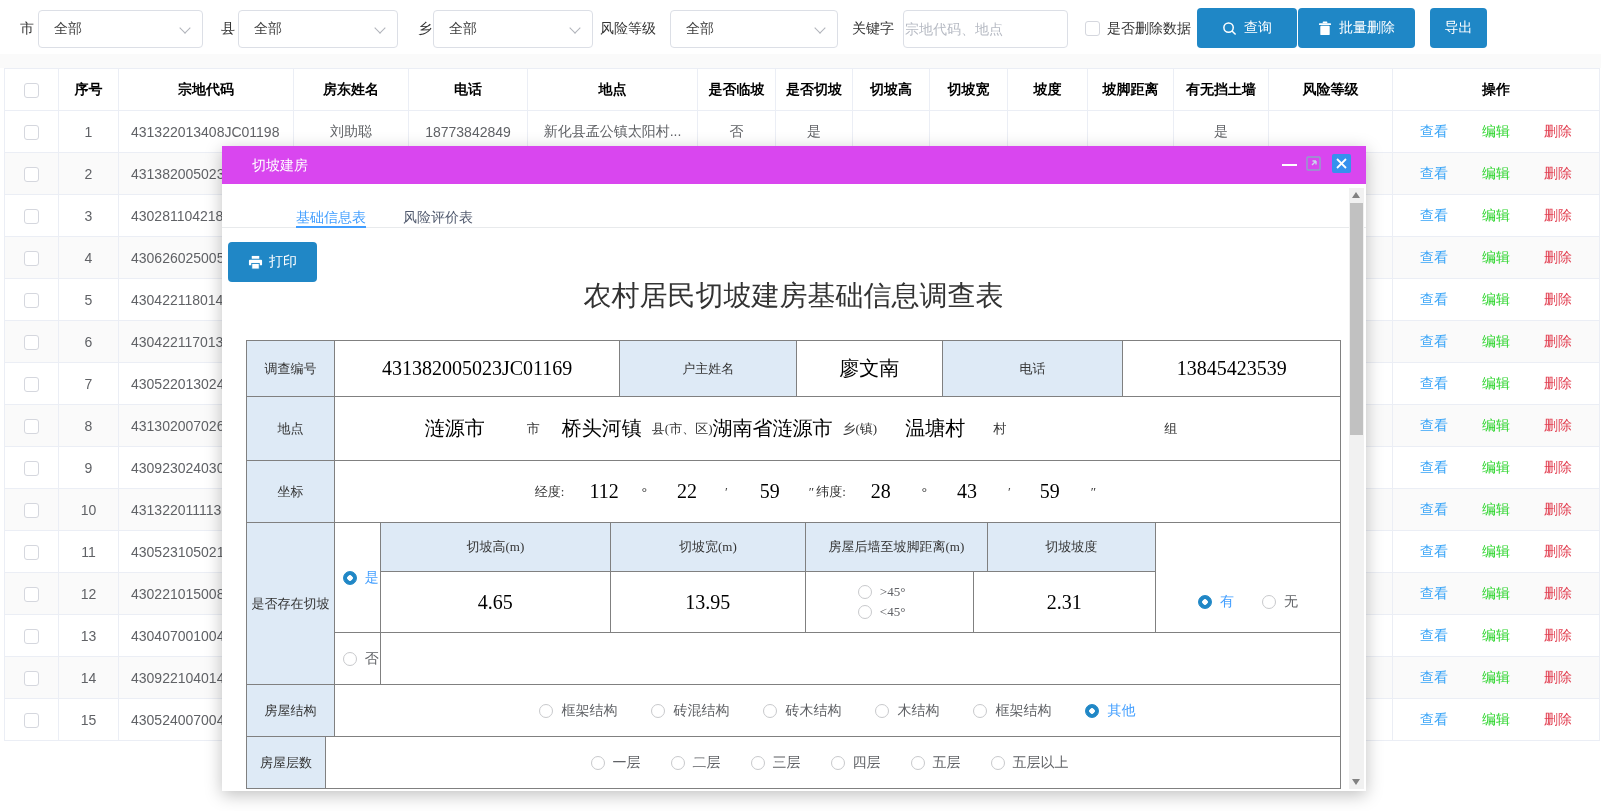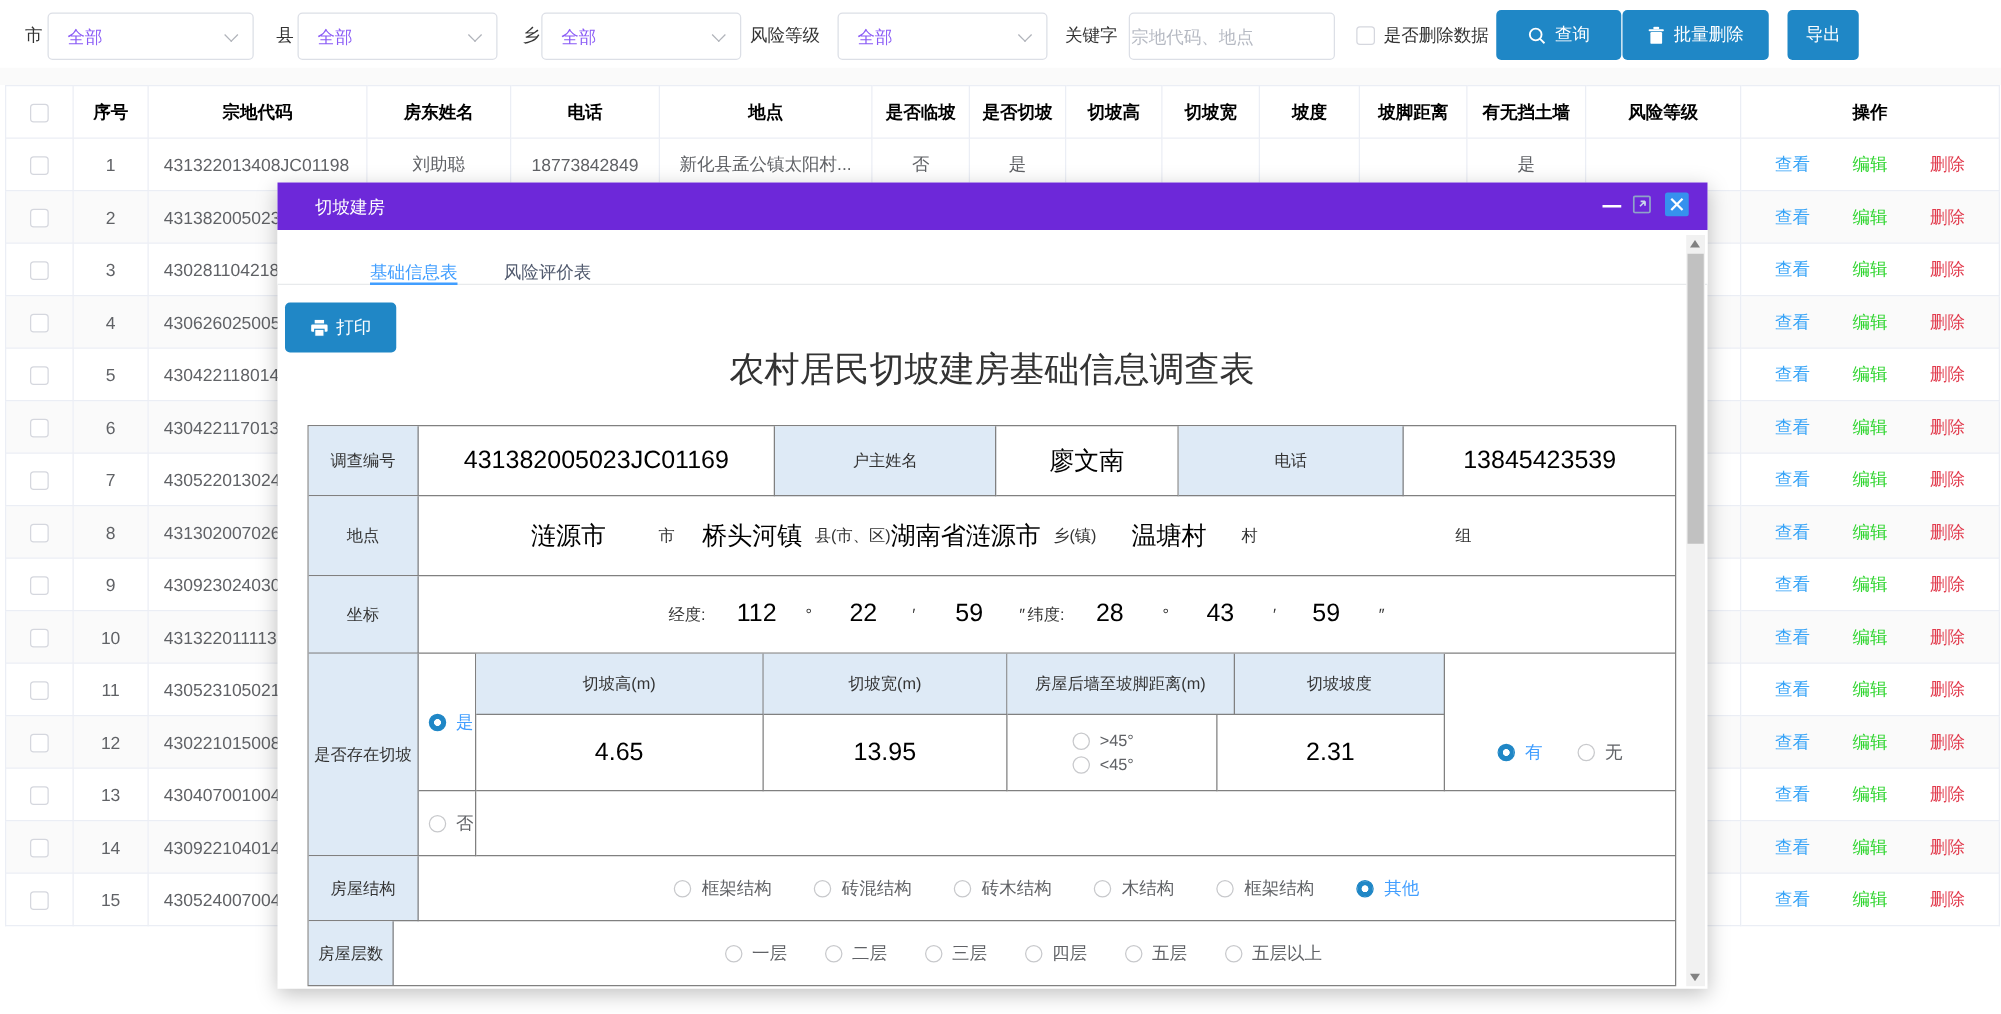--- a/index.html
+++ b/index.html
@@ -3,21 +3,21 @@
 <meta charset="utf-8">
 <style>
   * { box-sizing: border-box; margin:0; padding:0; }
   body { width:1601px; height:811px; position:relative; overflow:hidden; background:#fff;
          font-family:"Liberation Sans","DejaVu Sans",sans-serif; }
   
   .topbar { position:absolute; left:0; top:0; width:1601px; height:54px; background:#fff; z-index:1; }
   .gapstrip { position:absolute; left:0; top:54px; width:1601px; height:14px; background:#fafafa; }
   .topbar .lbl { position:absolute; top:0; height:57px; line-height:57px; font-size:14px; color:#333; }
   .selectbox { position:absolute; top:10px; height:38px; border:1px solid #dcdfe6; border-radius:4px; background:#fff; }
-  .selectbox .val { position:absolute; left:15px; top:0; line-height:36px; font-size:14px; color:#8b5cf6; }
+  .selectbox .val { position:absolute; left:15px; top:0; line-height:36px; font-size:14px; color:#404040;font-family:Liberation Serif, serif; }
   .chev { position:absolute; right:13px; top:13px; width:8px; height:8px;
           border-right:1.5px solid #b0b3ba; border-bottom:1.5px solid #b0b3ba; transform:rotate(45deg); }
   .kwinput { position:absolute; left:903px; top:10px; width:165px; height:38px; border:1px solid #dcdfe6;
              border-radius:4px; font-size:14px; color:#606266; padding:0 1px; outline:none; }
   .kwinput::placeholder { color:#b6bac3; }
   .cb { position:absolute; left:1085px; top:21px; width:15px; height:15px; border:1px solid #d5d7de; border-radius:3px; background:#fff; }
   .btn { position:absolute; top:8px; height:40px; background:#1f87c6; color:#fff; font-size:14px; border:none;
          border-radius:4px; display:flex; align-items:center; justify-content:center; gap:7px; }
   
   .maintable { position:absolute; left:4px; top:68px; border-collapse:collapse; table-layout:fixed; background:#fff; }
@@ -25,35 +25,35 @@
   .maintable th { font-size:14px; color:#000; font-weight:bold; background:#fff; }
   .maintable td { font-size:14px; color:#606266; }
   .maintable tr.alt td { background:#fafafa; }
   .maintable td.code { text-align:left; padding-left:12px; }
   .opcell a { text-decoration:none; font-size:14px; margin:0 17px; cursor:pointer; }
   .op-view { color:#36a3f7; } .op-edit { color:#2dd52d; } .op-del { color:#e23d4f; }
   .rowcb { display:inline-block; width:15px; height:15px; border:1px solid #d5d7de; border-radius:3px; background:#fff; vertical-align:middle; }
   
   .modal { position:absolute; left:222px; top:146px; width:1144px; height:645px; background:#fff;
            box-shadow:0 4px 16px rgba(0,0,0,.25); z-index:5; }
-  .mhead { position:absolute; left:0; top:0; width:100%; height:38px; background:#6d28d9; }
+  .mhead { position:absolute; left:0; top:0; width:100%; height:38px; background:#d946ef; }
   .mtitle { position:absolute; left:30px; top:0; line-height:38px; color:#fff; font-size:14px; }
   .ic-min { position:absolute; right:69px; top:18px; width:15px; height:2px; background:#fff; }
   .ic-max { position:absolute; right:45px; top:10px; width:15px; height:15px; }
   .ic-close { position:absolute; right:15px; top:8px; width:19px; height:19px; background:#3691ee; border-radius:2px;
               display:flex; align-items:center; justify-content:center; }
   .tabs { position:absolute; left:0; top:38px; width:100%; height:44px; border-bottom:1px solid #e8eaec; background:#fff; }
   .tab { position:absolute; top:0; height:32px; line-height:43px; font-size:14px; color:#515a6e; cursor:pointer;margin-top:12px; }
   .tab.active { color:#419eff; border-bottom:2px solid #419eff; }
   .printbtn { position:absolute; left:6px; top:96px; width:89px; height:40px; background:#2087c6; border:none;
               border-radius:4px; color:#fff; font-size:14px; display:flex; align-items:center; justify-content:center; gap:6px; }
   .doctitle { position:absolute; left:24px; top:128px; width:1095px; height:44px; line-height:44px;
               text-align:center; font-size:28px; color:#333; }
   
-  .form { position:absolute; left:24px; top:194px; width:1095px; border:1px solid #808080; background:#fff; }
+  .form { position:absolute; left:24px; top:194px; width:1095px; border:1px solid #808080; background:#fff;font-family:Liberation Serif, serif; }
   .frow { display:flex; }
   .fcell { border-right:1px solid #808080; border-bottom:1px solid #808080; display:flex; align-items:center; justify-content:center; }
   .fcell.last { border-right:none; }
   .frow.lastrow .fcell { border-bottom:none; }
   .flabel { background:#deeaf6; font-size:13px; color:#333; }
   .bigval { font-size:20px; color:#000; }
   .subhdr { background:#deeaf6; font-size:13px; color:#333; }
   .smalllbl { font-size:13px; color:#333; }
   .radio { display:inline-block; width:14px; height:14px; border-radius:50%; border:1px solid #c8c9cc; background:#fff; flex:none; }
   .radio.sel { border-color:#2087c6; background:radial-gradient(circle, #fff 0px, #fff 2.5px, #2087c6 3px, #2087c6 100%); }
@@ -599,21 +599,21 @@
             <span class="rlabel">框架结构</span>
           </span>
         <span class="ropt">
             <span class="radio sel"></span>
             <span class="rlabel on">其他</span>
           </span>
       </div>
     </div>
 
     <div class="frow lastrow" style="height:51px">
-      <div class="fcell flabel" style="width:68px">房屋层数</div>
+      <div class="fcell flabel" style="width:79px">房屋层数</div>
       <div class="fcell last" style="width:1007px; gap:30px">
         <span class="ropt">
             <span class="radio"></span>
             <span class="rlabel">一层</span>
           </span>
         <span class="ropt">
             <span class="radio"></span>
             <span class="rlabel">二层</span>
           </span>
         <span class="ropt">

